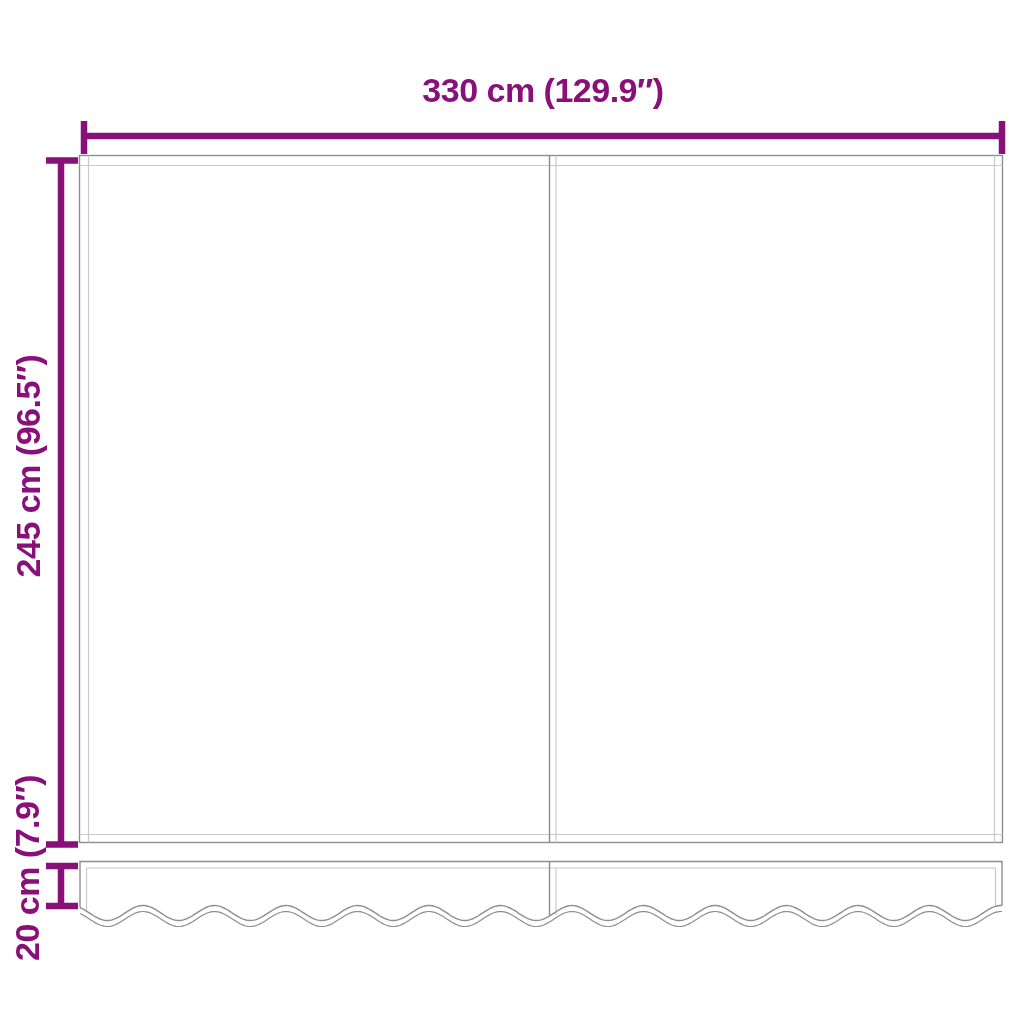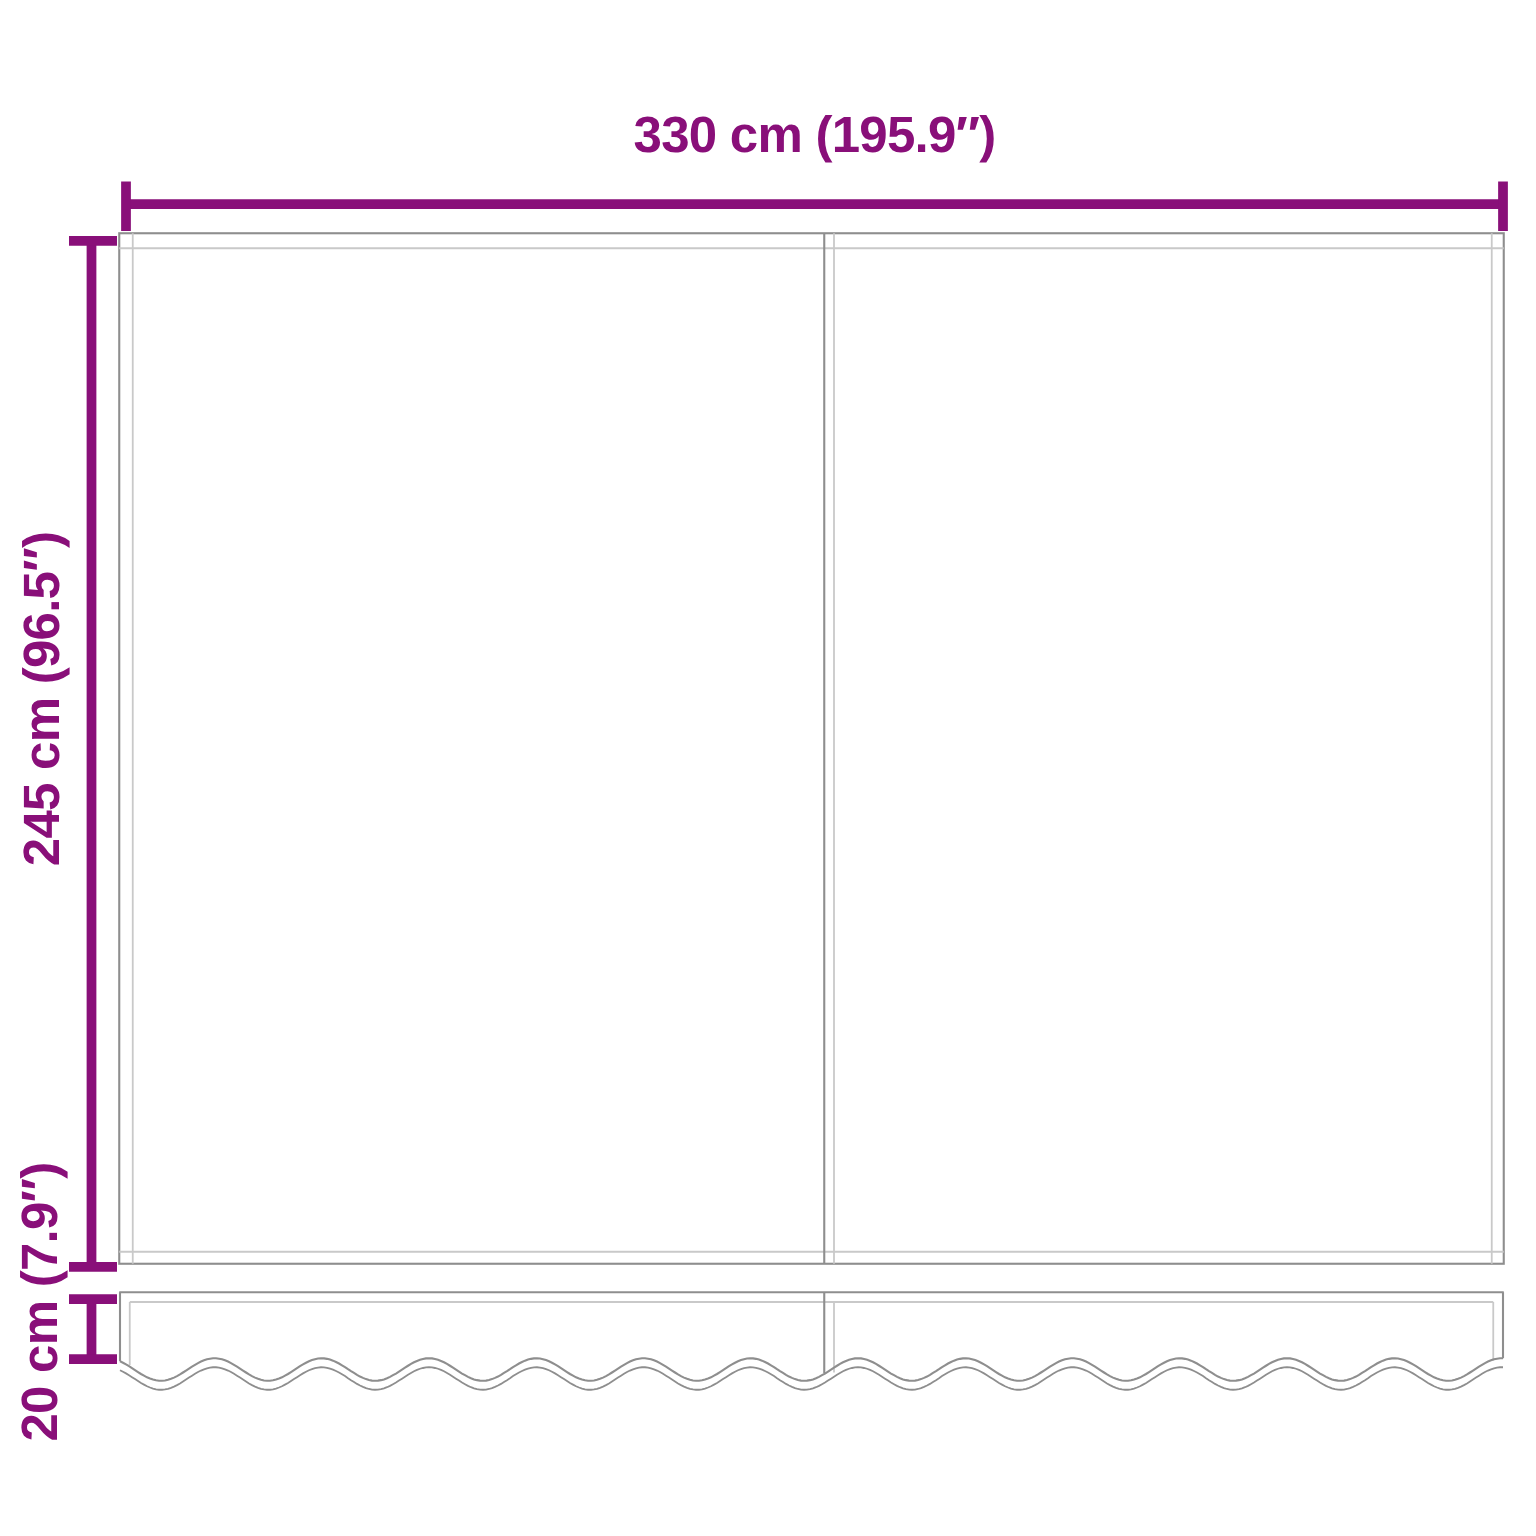--- a/index.html
+++ b/index.html
@@ -78,16 +78,16 @@
       <line x1="61" y1="160.5" x2="61" y2="844.5" class="stroke-dim"></line>
       <line x1="46" y1="160.5" x2="78" y2="160.5" class="stroke-dim"></line>
       <line x1="46" y1="844.5" x2="78" y2="844.5" class="stroke-dim"></line>
 
       <line x1="61" y1="866" x2="61" y2="906" class="stroke-dim"></line>
       <line x1="46" y1="866" x2="78" y2="866" class="stroke-dim"></line>
       <line x1="46" y1="906" x2="78" y2="906" class="stroke-dim"></line>
     </g>
   </svg>
 
-  <div class="dim-label" style="left:543px; top:90px;">330 cm (195.9″)</div>
+  <div class="dim-label" style="left:543px; top:90px;">330 cm (129.9″)</div>
   <div class="dim-label vertical" style="left:28px; top:466px;">245 cm (96.5″)</div>
   <div class="dim-label vertical" style="left:27px; top:868px;">20 cm (7.9″)</div>
 </div>
 
 </body></html>

